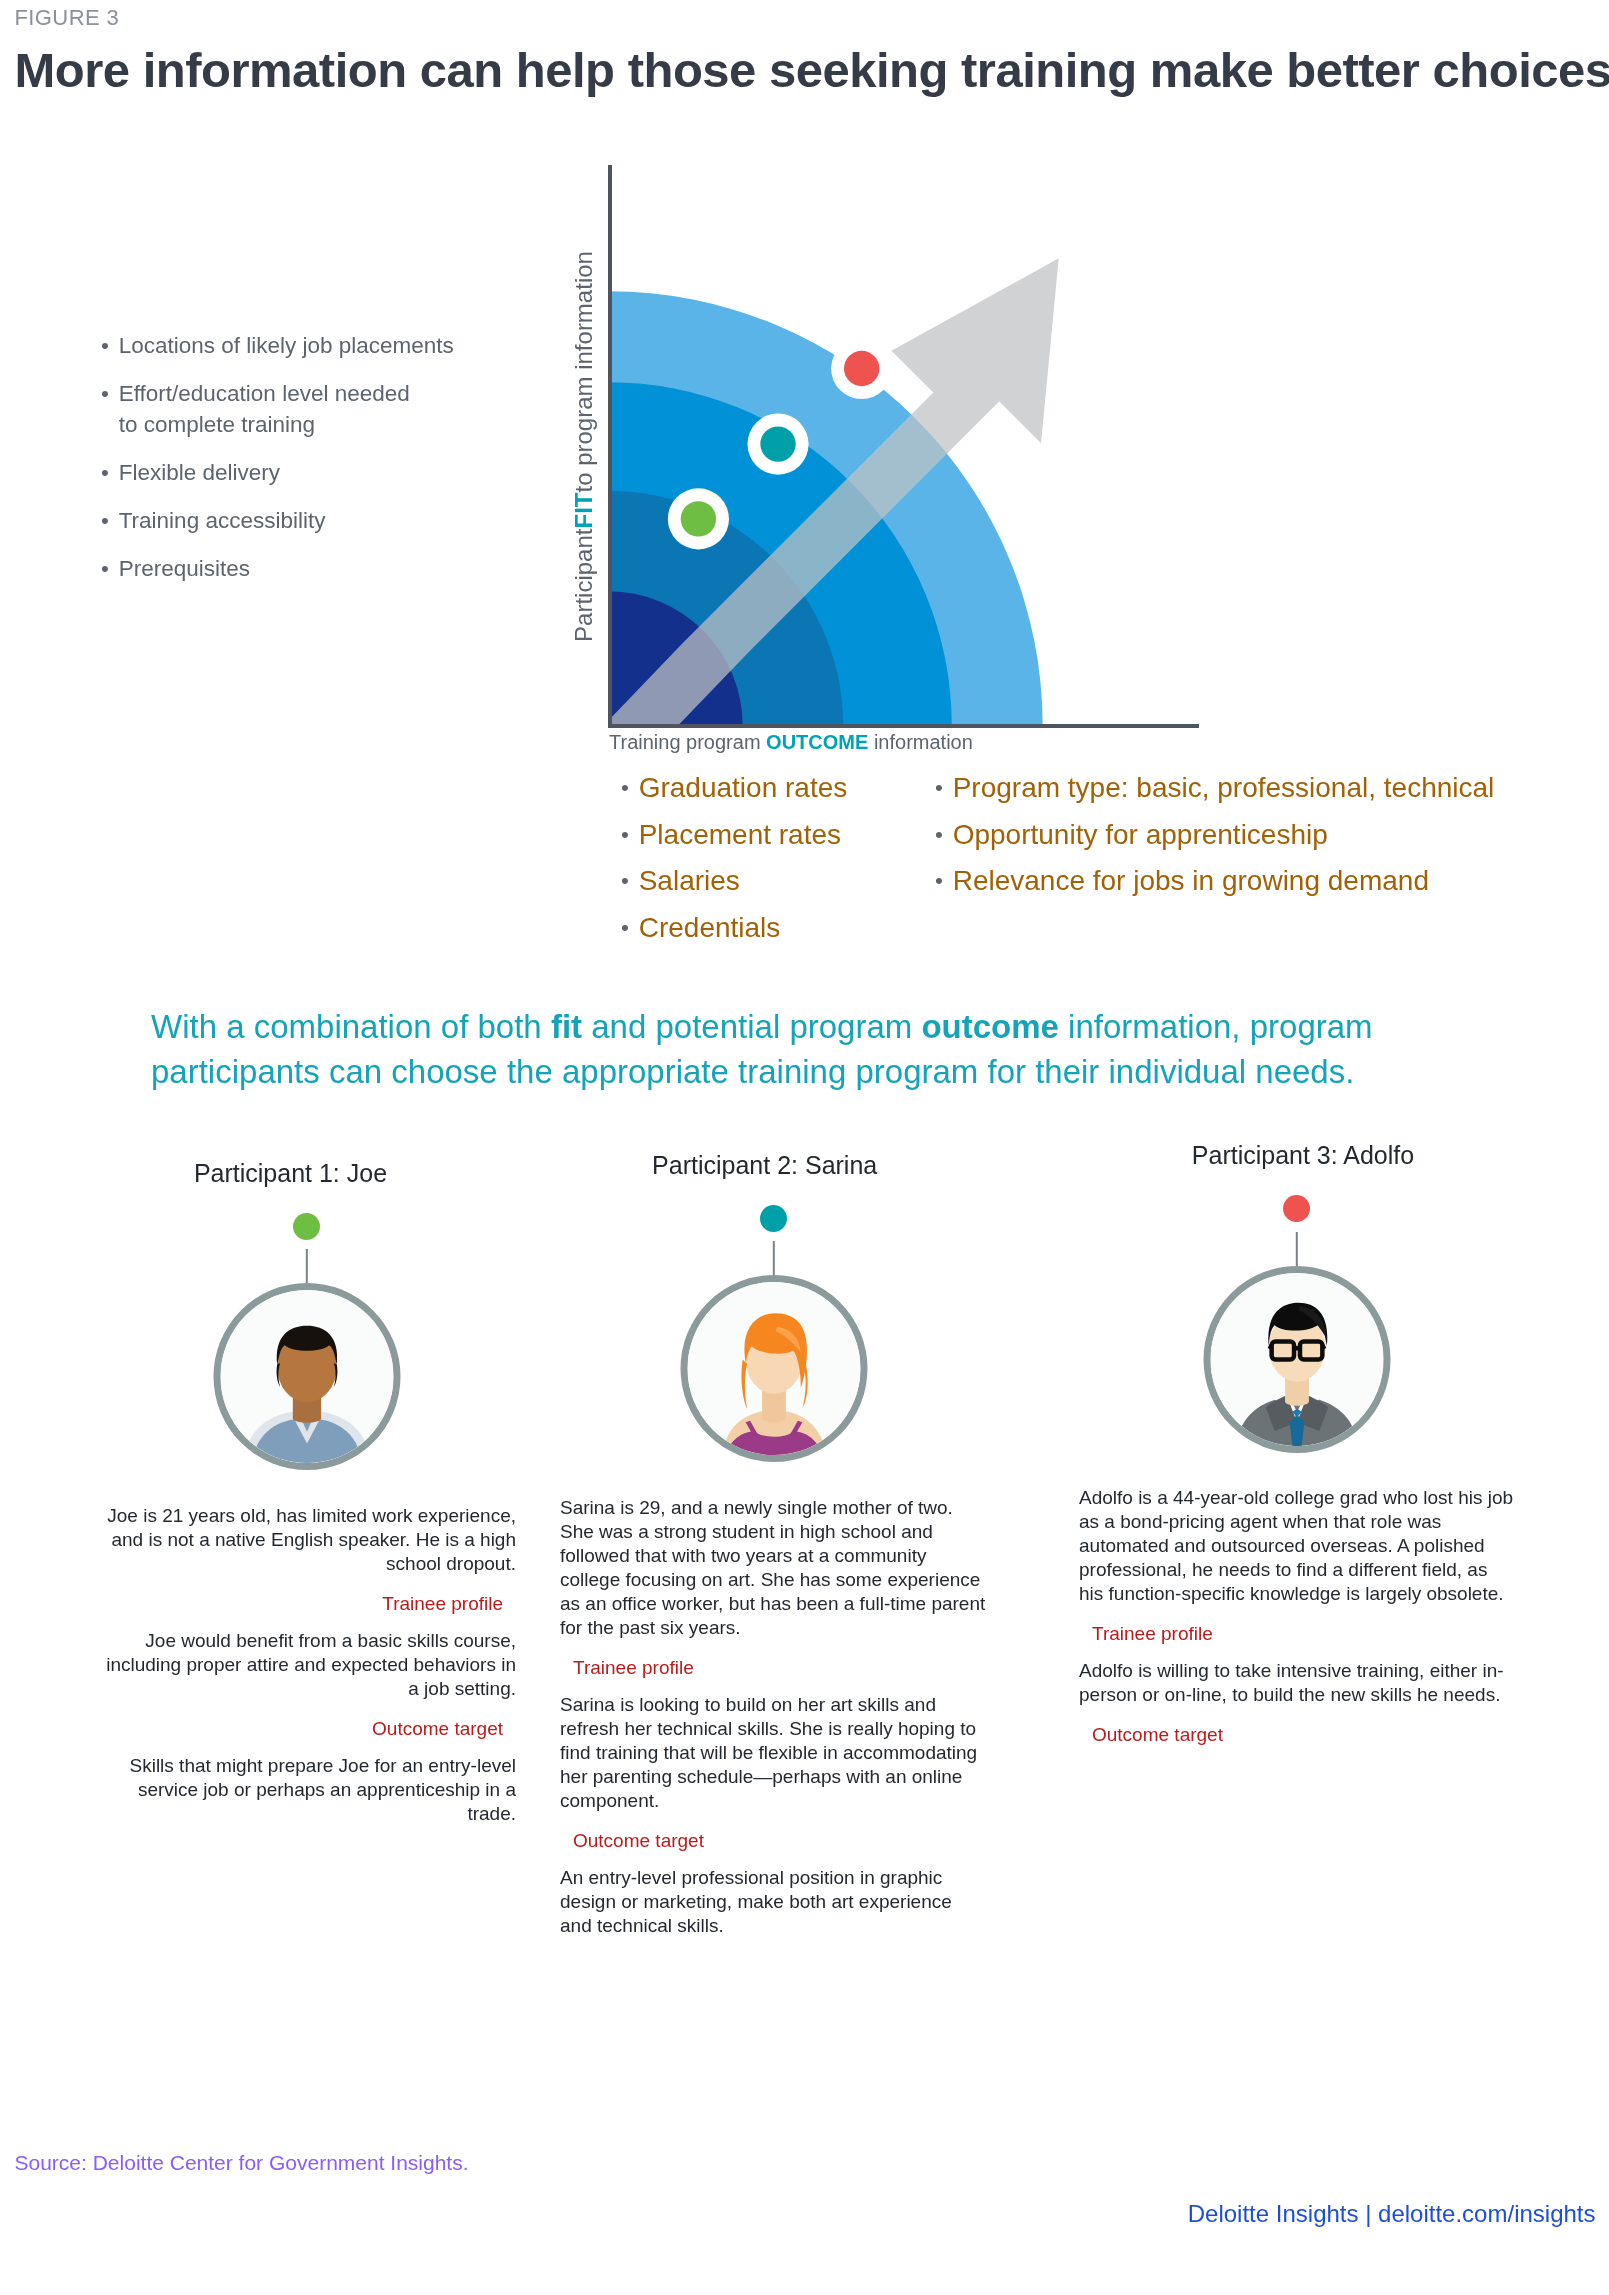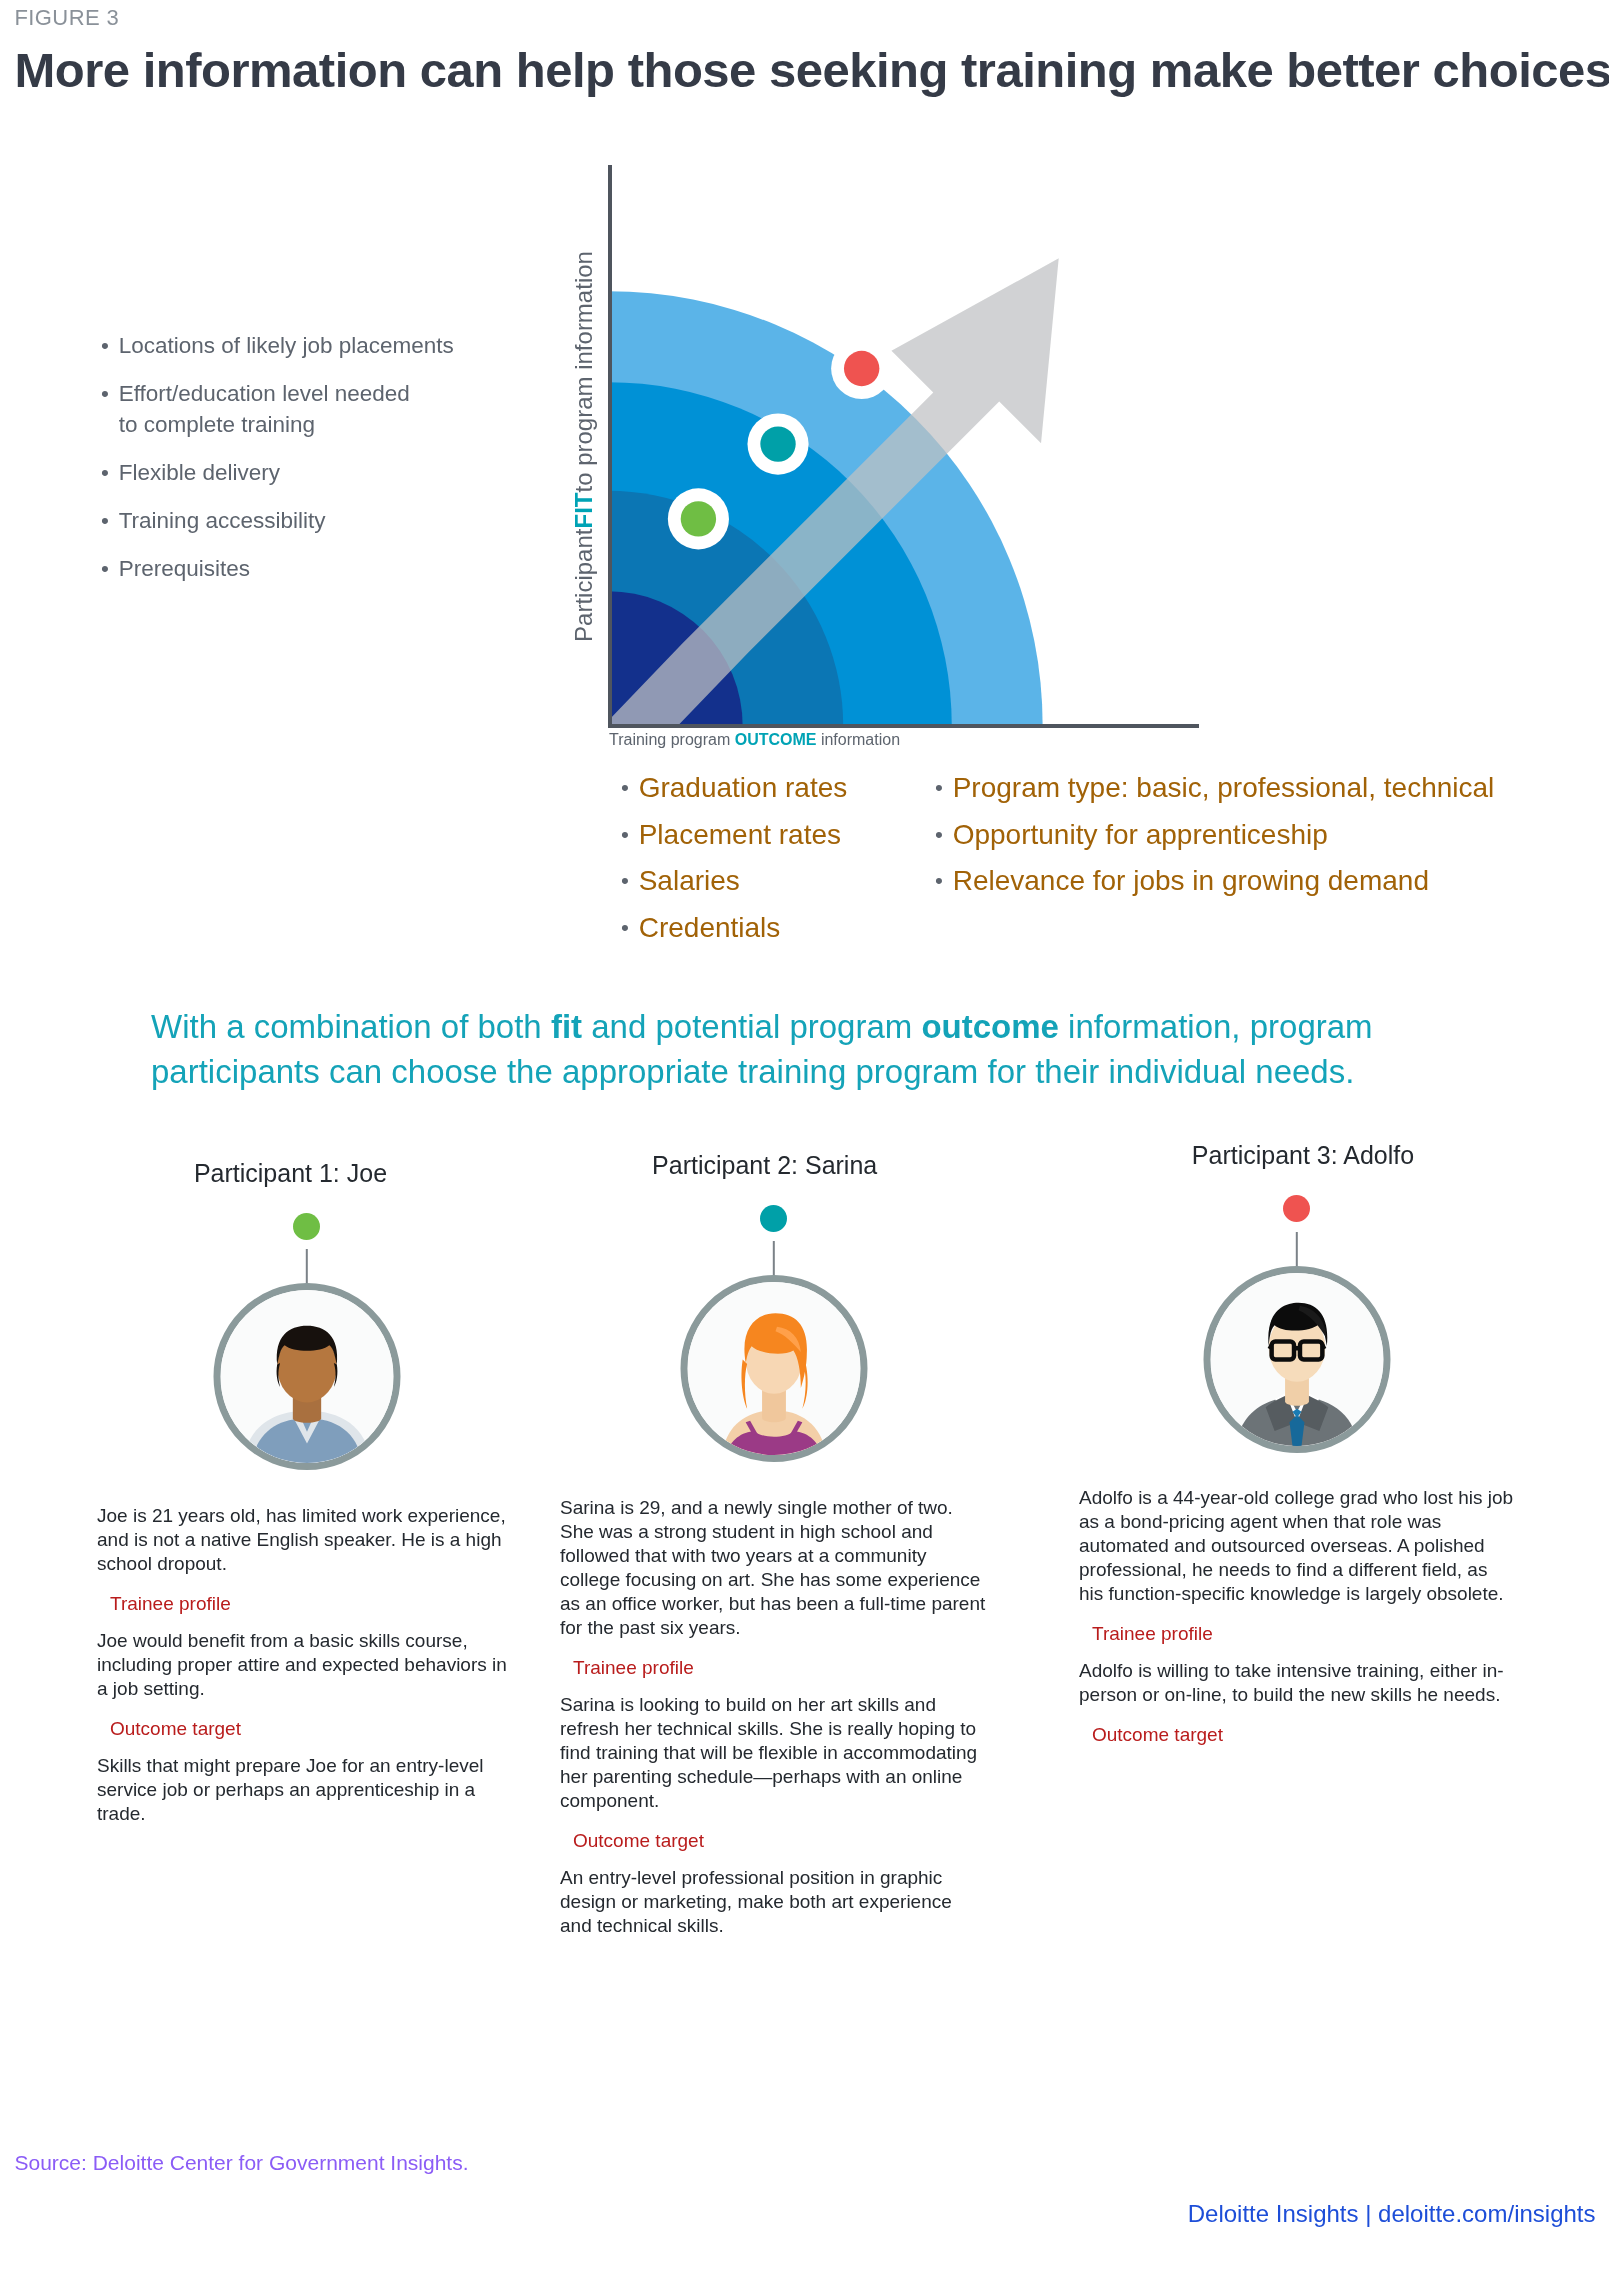--- a/index.html
+++ b/index.html
@@ -61,21 +61,21 @@
   #y-axis-label b { color:#00a3b5; font-weight:700; }
   #chart-plot {
     position:absolute; left:37px; top:0; width:591px; height:563px;
   }
   .axis-line { position:absolute; background:#4f555e; }
   #axis-y { left:37px; top:0; width:4px; height:563px; }
   #axis-x { left:37px; top:559px; width:591px; height:4px; }
 
   #x-axis-caption {
     position:absolute; left:609px; top:731px;
-    font-size:16px; color:#5d646e; white-space:nowrap;
+    font-size:20px; color:#5d646e; white-space:nowrap;
   }
   #x-axis-caption b { color:#00a3b5; font-weight:700; }
 
   #outcome-bullets {
     position:absolute; left:621px; top:773px;
     width:966px;
     display:flex; gap:24px;
   }
   #outcome-bullets .col { display:flex; flex-direction:column; }
   #outcome-bullets .col1 { width:290px; }
@@ -140,21 +140,21 @@
 
   .p-body { margin-top:11.3px; }
   .p-para {
     font-size:19px; line-height:24px; color:#24292f;
     margin:0 0 16px 0;
   }
   .p-sub {
     font-size:19px; line-height:24px; color:#b91c1c;
     font-weight:400; margin:13px;
   }
-  #p1 .p-body { padding-left:0px; }
+  #p1 .p-body { padding-left:0px;text-align:right; }
 
   
   #source-note {
     position:absolute; left:14.5px; top:2151px;
     font-size:21px; color:#8b5cf6;
   }
   #brand-note {
     position:absolute; right:14.5px; top:2200px;
     font-size:24px; color:#1d4ed8; font-weight:400;
   }

